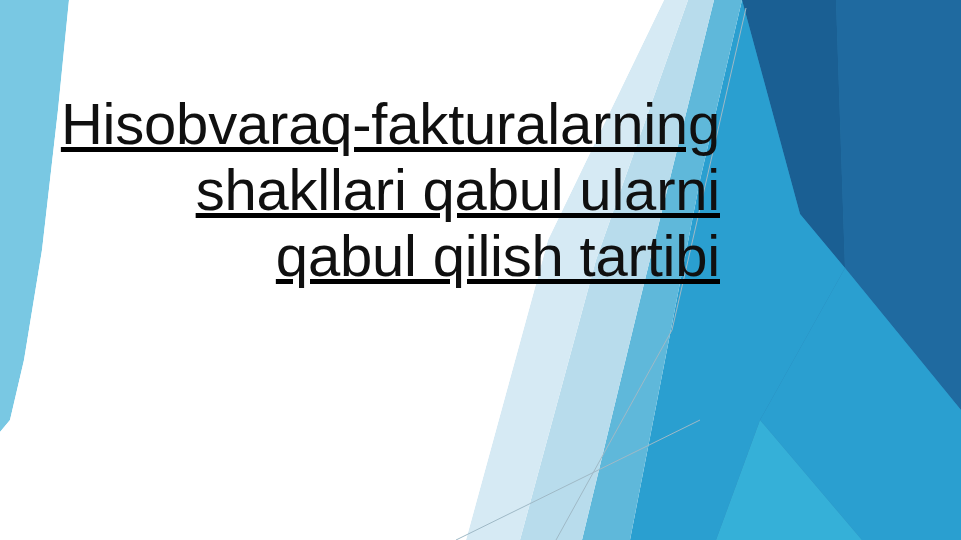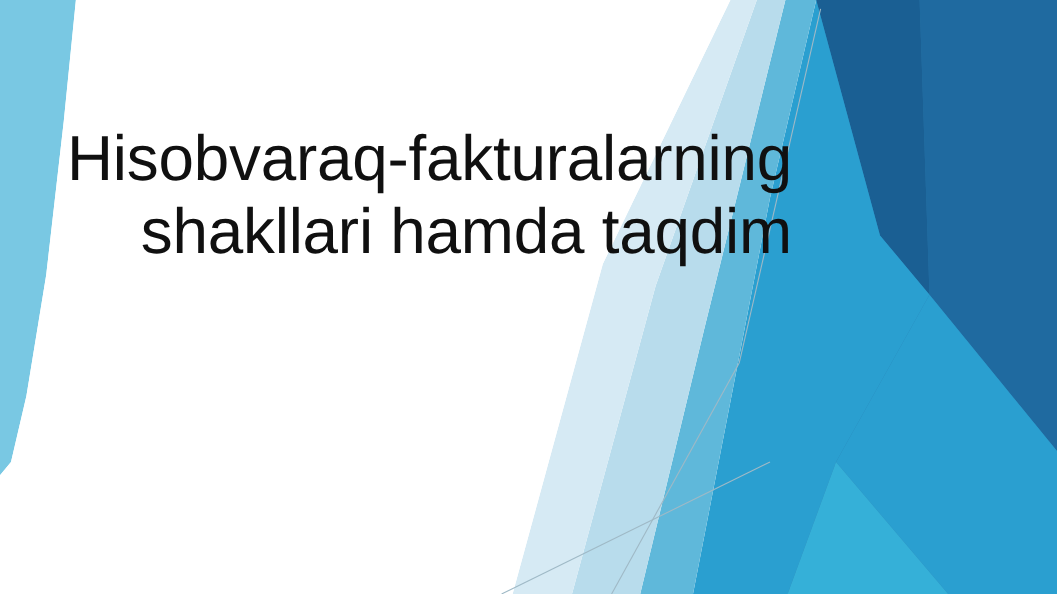--- a/index.html
+++ b/index.html
@@ -21,24 +21,25 @@
     position: absolute;
     top: 0;
     left: 0;
     width: 961px;
     height: 540px;
     pointer-events: none;
   }
   #title-block {
     position: absolute;
     left: 20px;
-    top: 112px;
+    top: 91px;
     width: 700px;
     text-align: right;
     z-index: 5;
+    text-decoration: underline;
   }
   #title-block .tline {
     display: block;
     font-size: 58px;
     line-height: 66px;
     font-weight: 400;
     color: #101010;
     letter-spacing: -0.2px;
     white-space: nowrap;
   }
@@ -79,16 +80,17 @@
 
     <line x1="746" y1="8" x2="672" y2="330" stroke="#9fb9c6" stroke-width="1"></line>
     <line x1="672" y1="330" x2="556" y2="540" stroke="#9fb9c6" stroke-width="1"></line>
     <line x1="700" y1="420" x2="456" y2="540" stroke="#9fb9c6" stroke-width="1"></line>
 
     <polygon points="760,0 961,0 961,540 700,540" fill="none"></polygon>
   </svg>
 
   <div id="title-block">
     <span class="tline">Hisobvaraq-fakturalarning</span>
-    <span class="tline">shakllari hamda taqdim</span>
+    <span class="tline">shakllari qabul ularni</span>
+    <span class="tline">qabul qilish tartibi</span>
   </div>
 
 </div>
 
 </body></html>

